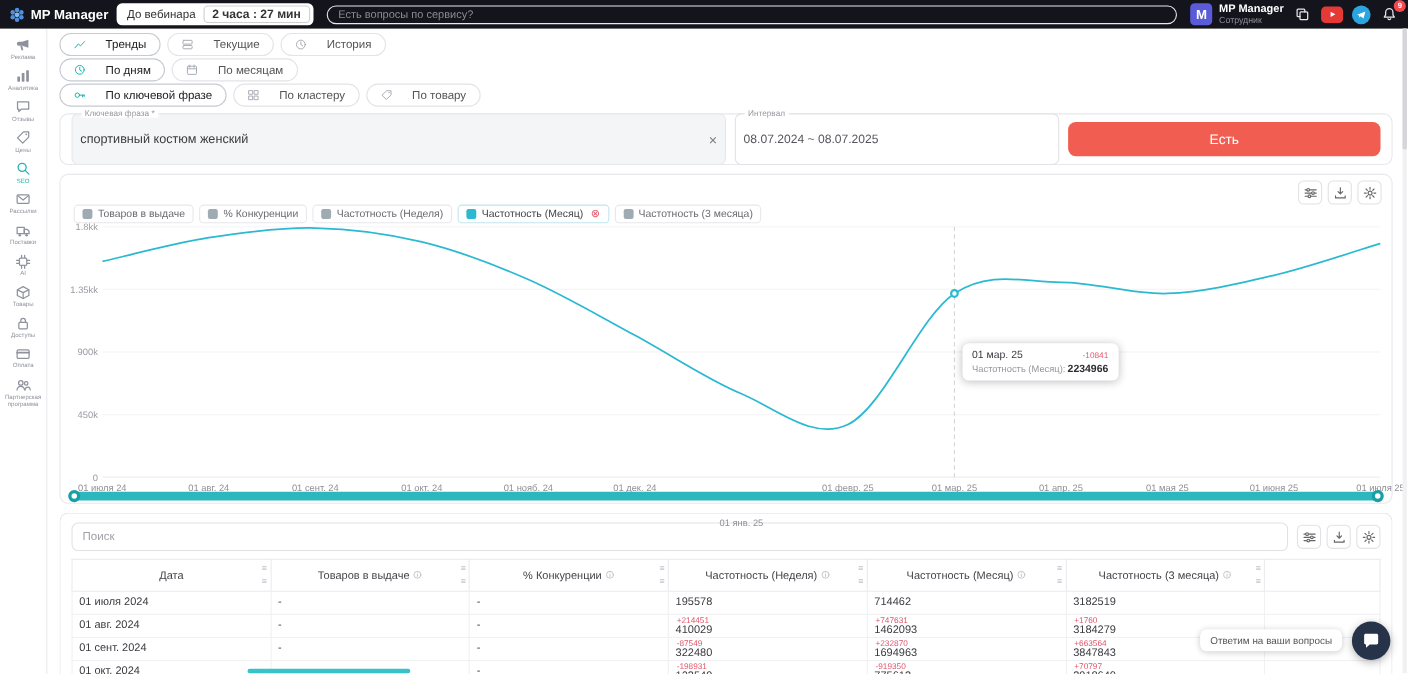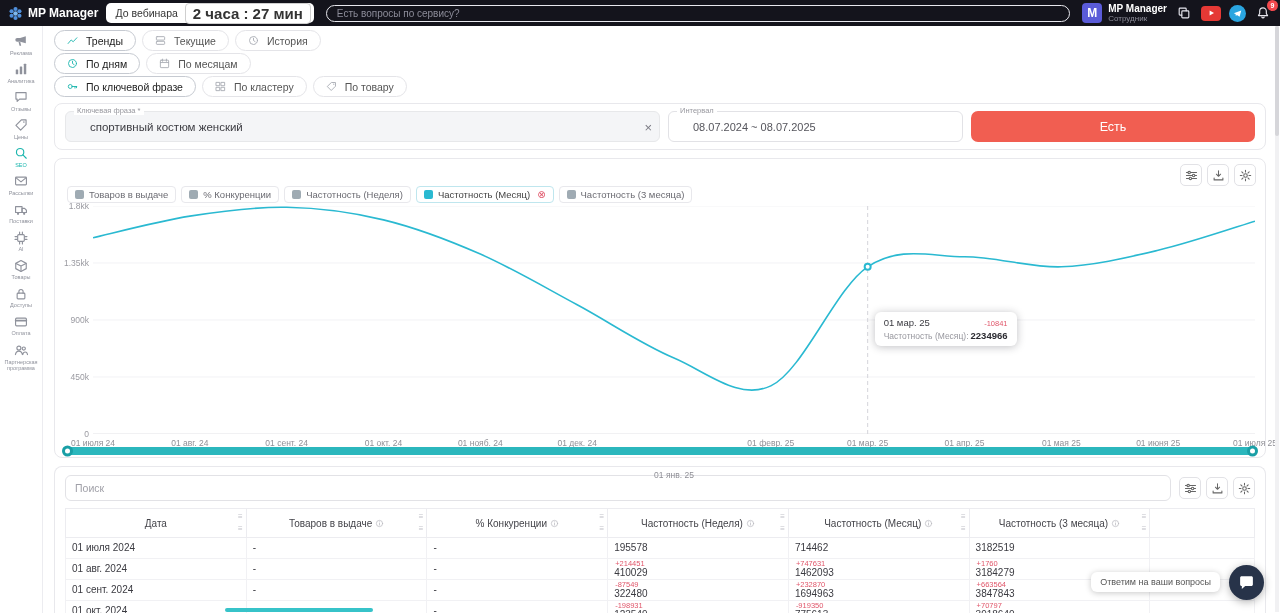--- a/index.html
+++ b/index.html
@@ -18,21 +18,21 @@
     position: absolute; left: 0; top: 0; right: 0; height: 26px;
     background: #14141c; display: flex; align-items: center;
     padding: 0 8px; gap: 8px; z-index: 20;
   }
   .brand { display: flex; align-items: center; gap: 5px; color: #fff; font-size: 12px; font-weight: bold; cursor: pointer; white-space: nowrap; }
   .brand-icon { width: 15px; height: 15px; }
   .webinar {
     background: #fff; border-radius: 5px; display: flex; align-items: center;
     gap: 7px; padding: 0 3px 0 9px; font-size: 10.5px; color: #333; height: 20px; cursor: pointer; white-space: nowrap;
   }
-  .webinar-countdown { border: 1px solid #cfcfcf; border-radius: 4px; padding: 1px 7px; font-weight: bold; font-size: 15px; }
+  .webinar-countdown { border: 1px solid #cfcfcf; border-radius: 4px; padding: 1px 7px; font-weight: bold; font-size: 11px; }
   .topbar-search {
     flex: 1; height: 17px; background: transparent; border: 1px solid #e8e8ee;
     border-radius: 9px; color: #ddd; font-size: 10px; padding: 0 10px; outline: none; margin: 0 4px;
     font-family: inherit;
   }
   .topbar-search::placeholder { color: #8c8c99; }
   .user { display: flex; align-items: center; gap: 6px; cursor: pointer; }
   .avatar { width: 20px; height: 20px; border-radius: 4px; background: #5a5bd8; color: #fff; font-weight: bold; font-size: 12px; display: flex; align-items: center; justify-content: center; }
   .user-name { color: #fff; font-size: 10px; font-weight: bold; line-height: 11px; white-space: nowrap; }
   .user-role { color: #8d8d99; font-size: 8px; line-height: 9px; }
@@ -52,33 +52,33 @@
   }
   .side-item { display: flex; flex-direction: column; align-items: center; padding: 3px 1px; color: #8f929c; cursor: pointer; }
   .side-item .icon { width: 14px; height: 14px; }
   .side-label { font-size: 5.5px; margin-top: 1.5px; text-align: center; line-height: 1.2; }
   .side-item.active { color: #1ab5ad; }
 
   
   .main { position: absolute; left: 43px; top: 26px; right: 0; bottom: 0; padding: 4px 14px 0 11px; overflow: hidden; }
   .pill-row { height: 21px; margin-bottom: 2px; display: flex; align-items: center; }
   .pill {
-    display: inline-flex; align-items: center; gap: 8px; height: 21px; padding: 0 12px;
+    display: inline-flex; align-items: center; gap: 18px; height: 21px; padding: 0 12px;
     background: #fff; border: 1px solid #e4e4e8; border-radius: 11px; font-size: 10.5px;
     color: #555; margin-right: 6px; cursor: pointer; font-family: inherit; white-space: nowrap;
   }
   .pill .icon { width: 11px; height: 11px; color: #a7abb3; }
   .pill.active { border-color: #c6cad1; color: #222; }
   .pill.active .icon { color: #1ab5ad; }
 
   
   .form-card { margin-top: 6px; border: 1px solid #e8e8ec; border-radius: 8px; padding: 7px 10px; display: flex; gap: 8px; align-items: center; height: 47px; background: #fff; }
-  .field { position: relative; height: 31px; }
+  .field { position: relative; height: 47px; }
   .field label { position: absolute; top: -4px; left: 9px; background: #fff; padding: 0 3px; font-size: 7.5px; color: #98989f; z-index: 1; line-height: 1; }
-  .field input { width: 100%; height: 100%; border: 1px solid #e2e2e6; border-radius: 6px; font-size: 11.5px; color: #3c3c42; padding: 0 24px 0 24px; outline: none; font-family: inherit; background: #fff; }
+  .field input { width: 100%; height: 100%; border: 1px solid #e2e2e6; border-radius: 6px; font-size: 11.5px; color: #3c3c42; padding: 0 24px 0 7px; outline: none; font-family: inherit; background: #fff; }
   .keyword-field { width: 595px; }
   .keyword-field input { background: #f4f5f7; border-color: #e7e8ea; }
   .clear-x { position: absolute; right: 8px; top: 50%; transform: translateY(-50%); color: #7b7b84; font-size: 13px; cursor: pointer; line-height: 1; }
   .interval-field { width: 295px; }
   .interval-field input { padding-right: 9px; color: #55555c; font-size: 11px; }
   .submit-btn { flex: 1; height: 31px; background: #f15e51; border: none; border-radius: 7px; color: #fff; font-size: 12.5px; cursor: pointer; font-family: inherit; }
 
   
   .chart-card { position: relative; margin-top: 8px; border: 1px solid #e8e8ec; border-radius: 8px; height: 300px; background: #fff; }
   .toolbar { display: flex; gap: 5px; }

